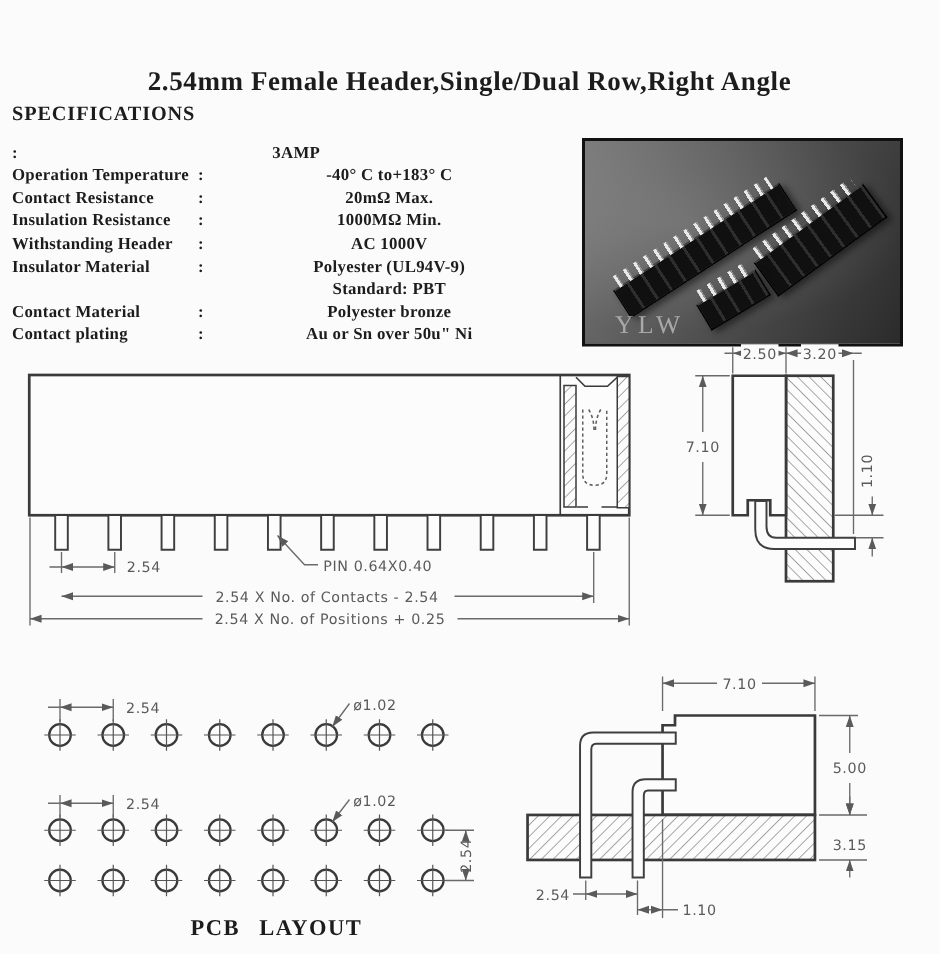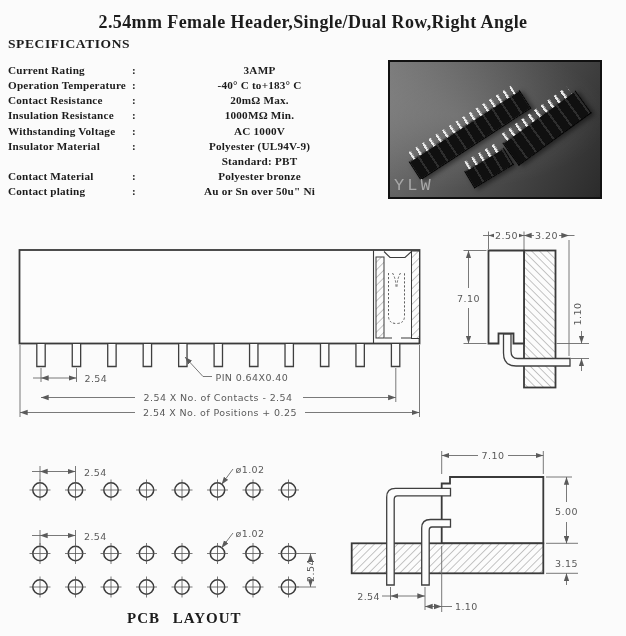--- a/index.html
+++ b/index.html
@@ -1,18 +1,18 @@
 <!DOCTYPE html>
 <html><head>
 <meta charset="utf-8">
 <style>
   html,body{margin:0;padding:0;}
   body{width:626px;height:636px;position:relative;background:#fbfbfb;overflow:hidden;
        font-family:"Liberation Serif",serif;color:#1c1c1c;}
-  .abs{position:absolute;}
+  .abs{position:absolute;margin-top:32px;}
 
   
   .title{left:0;right:0;top:12px;text-align:center;font-size:18px;font-weight:700;
          letter-spacing:.4px;white-space:nowrap;}
   .spec-heading{left:8px;top:36px;font-size:13.5px;font-weight:700;letter-spacing:.6px;}
 
   
   .spec-table{left:8px;top:63px;width:370px;font-size:11.2px;font-weight:700;letter-spacing:.2px;}
   .spec-row{display:flex;height:15.15px;line-height:15.15px;white-space:nowrap;}
   .spec-label{width:124px;flex:0 0 auto;}
@@ -26,21 +26,21 @@
        radial-gradient(120% 90% at 32% 40%, rgba(255,255,255,.14), rgba(255,255,255,0) 60%),
        linear-gradient(118deg,#7a7a7a 0%,#616161 30%,#494949 60%,#2b2b2b 100%);
      overflow:hidden;}
   .conn{position:absolute;background:repeating-linear-gradient(90deg,#101010 0 9px,#2e2e2e 9px 11px);
         border:1px solid #000;border-top:1px solid #3d3d3d;box-shadow:2px 3px 5px rgba(0,0,0,.5);}
   .conn .pins{position:absolute;left:4px;right:4px;top:-9px;height:9px;
         background:repeating-linear-gradient(90deg,#e9e9e9 0 2px,#8f8f8f 2px 3px,rgba(0,0,0,0) 3px 8px);}
   .c1{left:14px;top:62px;width:130px;height:20px;transform:rotate(-33deg);}
   .c2{left:112px;top:52px;width:88px;height:26px;transform:rotate(-36deg);}
   .c3{left:76px;top:96px;width:44px;height:18px;transform:rotate(-31deg);}
-  .watermark{position:absolute;left:4px;bottom:2px;font-family:Liberation Mono, monospace;
+  .watermark{position:absolute;left:20px;bottom:2px;font-family:Liberation Serif, serif;
         font-size:17px;letter-spacing:3px;color:#a8a8a8;}
 
   
   svg.sheet{position:absolute;left:0;top:228px;}
   .outline{fill:#fcfcfc;stroke:#3a3a3a;stroke-width:1.8;}
   .thin{fill:none;stroke:#3a3a3a;stroke-width:1.1;}
   .pin{fill:#fcfcfc;stroke:#3f3f3f;stroke-width:1.3;}
   .dim{stroke:#6a6a6a;stroke-width:.9;fill:none;}
   .dashed{stroke:#606060;stroke-width:1;fill:none;stroke-dasharray:2.2 1.8;}
   text.dimtxt{font-family:"DejaVu Sans",sans-serif;font-size:9.5px;fill:#5a5a5a;letter-spacing:.4px;}
@@ -49,41 +49,40 @@
   .txtbg{fill:#fbfbfb;}
 </style>
 </head>
 <body>
 
 <div class="abs title">2.54mm Female Header,Single/Dual Row,Right Angle</div>
 <div class="abs spec-heading">SPECIFICATIONS</div>
 
 <div class="abs spec-table">
   <div class="spec-row">
-      <span class="spec-label">Current Rating</span>
       <span class="spec-sep">:</span>
       <span class="spec-value">3AMP</span>
     </div>
   <div class="spec-row">
       <span class="spec-label">Operation Temperature</span>
       <span class="spec-sep">:</span>
       <span class="spec-value">-40° C to+183° C</span>
     </div>
   <div class="spec-row">
       <span class="spec-label">Contact Resistance</span>
       <span class="spec-sep">:</span>
       <span class="spec-value">20mΩ Max.</span>
     </div>
   <div class="spec-row">
       <span class="spec-label">Insulation Resistance</span>
       <span class="spec-sep">:</span>
       <span class="spec-value">1000MΩ Min.</span>
     </div>
   <div class="spec-row">
-      <span class="spec-label">Withstanding Voltage</span>
+      <span class="spec-label">Withstanding Header</span>
       <span class="spec-sep">:</span>
       <span class="spec-value">AC 1000V</span>
     </div>
   <div class="spec-row">
       <span class="spec-label">Insulator Material</span>
       <span class="spec-sep">:</span>
       <span class="spec-value">Polyester (UL94V-9)</span>
     </div>
   <div class="spec-row">
       <span class="spec-label"></span>

